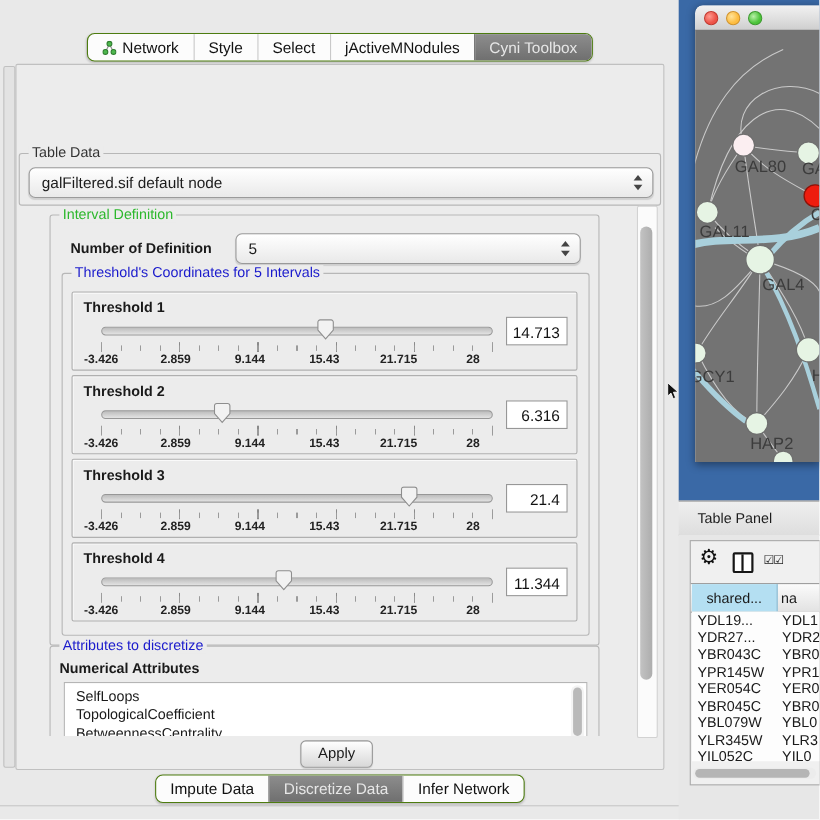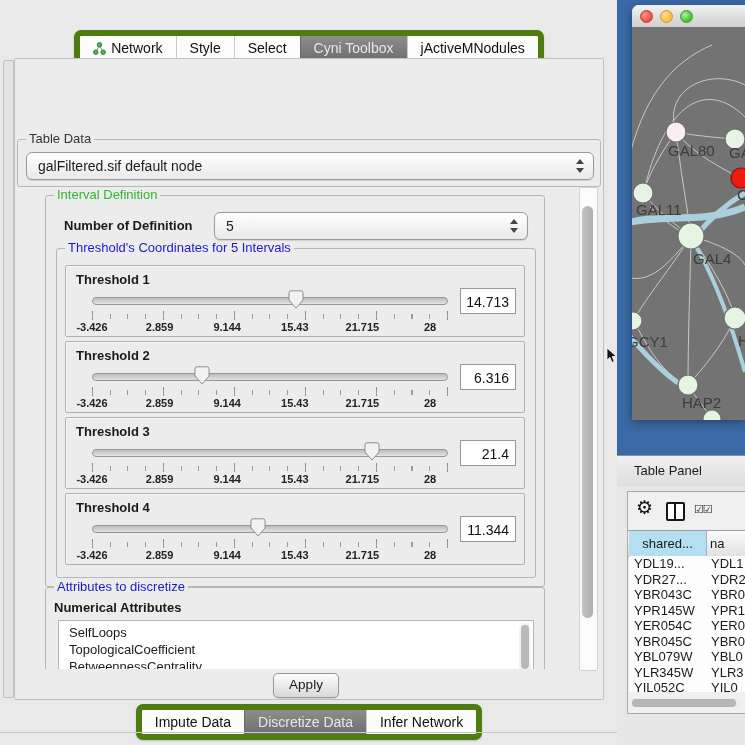--- a/index.html
+++ b/index.html
@@ -8,21 +8,21 @@
        -webkit-font-smoothing:antialiased;}
   .abs{position:absolute;}
   
   #ctrl-window{left:0;top:0;width:618px;height:745px;background:#e9e9e9;}
   .titlebar{left:0;top:0;width:618px;height:23px;
             background:linear-gradient(#f4f4f4,#e0e0e0);border-bottom:1px solid #b3b3b3;}
   .titlebar .title{left:8px;top:4px;font-size:13px;color:#1c1c1c;}
   .float-ic{right:24px;top:7px;width:9px;height:9px;border:1.5px solid #333;border-radius:1px;}
   .close-ic{right:6px;top:3px;font-size:13px;font-weight:bold;color:#222;}
   .tabs-row{left:0;top:30px;width:618px;display:flex;justify-content:center;}
-  .seg-group{display:inline-flex;border:6px solid #4d7c0f;border-radius:7px;overflow:hidden;
+  .seg-group{display:inline-flex;border:1px solid #4d7c0f;border-radius:7px;overflow:hidden;
              background:#fcfcfc;height:24px;box-shadow:0 1px 2px rgba(0,0,0,.18);align-items:center;}
   .seg{padding:0 13px;line-height:24px;font-size:14px;color:#111;white-space:nowrap;
        display:flex;align-items:center;gap:5px;}
   .seg + .seg{border-left:1px solid #c9c9c9;}
   .seg.sel{background:linear-gradient(#8d8d8d,#6f6f6f);color:#e7e7e7;border-left:1px solid #6a6a6a;}
   .left-strip{left:3px;top:60px;width:9px;height:636px;background:#e3e3e3;
               border:1px solid #c0c0c0;border-radius:2px;}
   .main-panel{left:14px;top:58px;width:588px;height:640px;background:#ececec;
               border:1px solid #c0c0c0;border-radius:2px;}
   
@@ -148,25 +148,25 @@
             <circle cx="10.2" cy="10.2" r="2.2" fill="#4db84d" stroke="#2e7d2e"></circle>
           </svg>
           <span>Network</span>
         </div>
         <div class="seg">
           <span>Style</span>
         </div>
         <div class="seg">
           <span>Select</span>
         </div>
+        <div class="seg">
+          <span>jActiveMNodules</span>
+        </div>
         <div class="seg sel">
           <span>Cyni Toolbox</span>
-        </div>
-        <div class="seg">
-          <span>jActiveMNodules</span>
         </div>
       </div>
     </div>
 
     <div class="left-strip abs"></div>
 
     <div class="main-panel abs">
 
 
       <div class="grp" style="left:2px;top:80px;width:582px;height:46px;">

